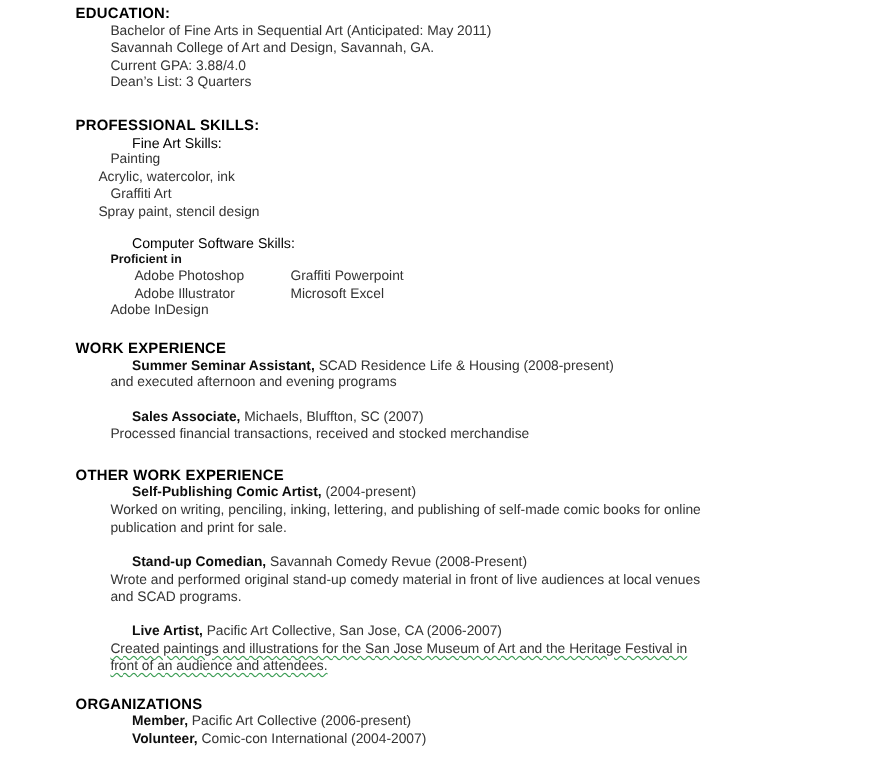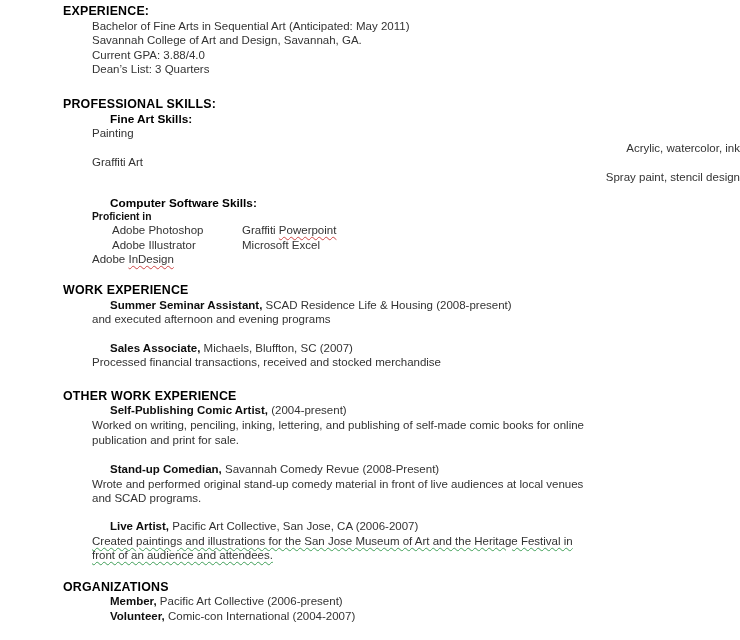--- a/index.html
+++ b/index.html
@@ -19,43 +19,42 @@
   .line {
     font-size: 11.5px;
     line-height: 14.6px;
     color: #333333;
     white-space: nowrap;
   }
   
   .L0 { padding-left: 63px; }
   .L1 { padding-left: 110px; }
   .L2 { padding-left: 92px; }
-  .L3 { padding-left: 82px; text-align: right; }
+  .L3 { padding-left: 82px; }
   
   .h0 {
     font-weight: bold;
     font-size: 12.4px;
     color: #000000;
     letter-spacing: 0.2px;
   }
   .h1 {
-    font-weight: bold;
+    font-weight: normal;
     font-size: 11.8px;
     color: #000000;
   }
   .small-bold {
     font-weight: bold;
     font-size: 10.3px;
     line-height: 13px;
     color: #111111;
   }
   .b { font-weight: bold; color: #0e0e0e; margin-top: 32px; }
   .colL { display: inline-block; width: 130px; margin-left: 20px; }
   .wavy-red {
-    text-decoration: underline;
     text-decoration-style: wavy;
     text-decoration-color: #cc4444;
     text-decoration-thickness: 1px;
     text-underline-offset: 2px;
     margin-top: 25px;
   }
   .wavy-green {
     text-decoration: underline;
     text-decoration-style: wavy;
     text-decoration-color: #3f9e57;
@@ -65,21 +64,21 @@
   
   .s11 { height: 11px; } .s13 { height: 13px; } .s14 { height: 14px; }
   .s15 { height: 15px; } .s16 { height: 16px; } .s17 { height: 17px; }
   .s19 { height: 19px; } .s20 { height: 20px; }
 </style>
 </head>
 <body>
 
 <div class="page">
 
-  <div class="line L0 h0">EXPERIENCE:</div>
+  <div class="line L0 h0">EDUCATION:</div>
   <div class="line L2">Bachelor of Fine Arts in Sequential Art (Anticipated: May 2011)</div>
   <div class="line L2">Savannah College of Art and Design, Savannah, GA.</div>
   <div class="line L2">Current GPA: 3.88/4.0</div>
   <div class="line L2">Dean’s List: 3 Quarters</div>
 
   <div class="s20"></div>
 
   <div class="line L0 h0">PROFESSIONAL SKILLS:</div>
   <div class="line L1 h1">Fine Art Skills:</div>
   <div class="line L2">Painting</div>

